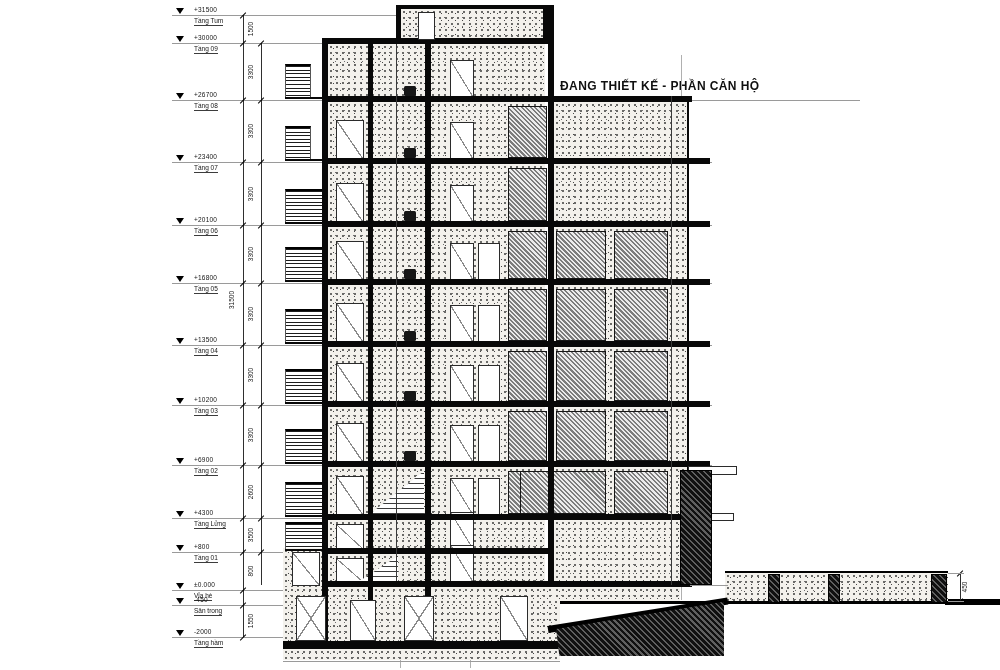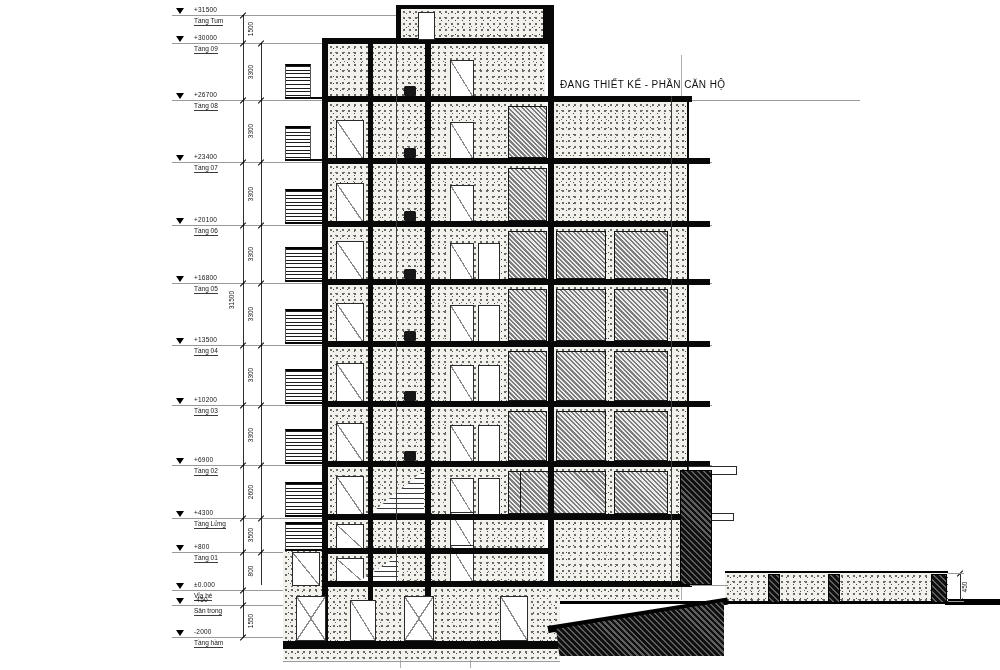--- a/index.html
+++ b/index.html
@@ -24,21 +24,21 @@
   .door.x{background-image:linear-gradient(to top right,transparent 48.5%,#8a8a8a 48.5%,#8a8a8a 51.5%,transparent 51.5%),
                            linear-gradient(to bottom right,transparent 48.5%,#8a8a8a 48.5%,#8a8a8a 51.5%,transparent 51.5%);}
   .steps{position:absolute;background:repeating-linear-gradient(0deg,#3c3c3c 0 1px,#fff 1px 5px);clip-path:polygon(0 100%,100% 0,100% 100%);}
   .wc{position:absolute;background:#161616;border-radius:1.5px;}
   .tri{position:absolute;width:0;height:0;border-left:4.5px solid transparent;border-right:4.5px solid transparent;border-top:6.5px solid #000;}
   .lvl-elev{position:absolute;font-size:6.5px;color:#141414;white-space:nowrap;letter-spacing:.2px;}
   .lvl-name{position:absolute;font-size:6.5px;color:#141414;white-space:nowrap;border-bottom:1px solid #3c3c3c;padding-bottom:.5px;}
   .dimv{position:absolute;width:1px;background:#2f2f2f;}
   .tick{position:absolute;width:8px;height:1px;background:#000;transform:rotate(-45deg);}
   .dimtext{position:absolute;font-size:6.5px;color:#141414;white-space:nowrap;transform:translate(-50%,-50%) rotate(-90deg);}
-  .note{position:absolute;font-size:10px;font-weight:normal;color:#101010;letter-spacing:.4px;white-space:nowrap;}
+  .note{position:absolute;font-size:12px;font-weight:bold;color:#101010;letter-spacing:.4px;white-space:nowrap;}
   .hline{position:absolute;background:#000;}
 </style>
 </head>
 <body>
 
 <div id="drawing">
   <div class="note" style="left:560px;top:79px">ĐANG THIẾT KẾ - PHẦN CĂN HỘ</div>
 <div class="lvl-line" style="left: 172px; top: 15px; width: 228px; height: 1px;"></div>
     <div class="lvl-line" style="left: 172px; top: 43px; width: 376px; height: 1px;"></div>
     <div class="lvl-line" style="left: 172px; top: 100px; width: 688px; height: 1px;"></div>

